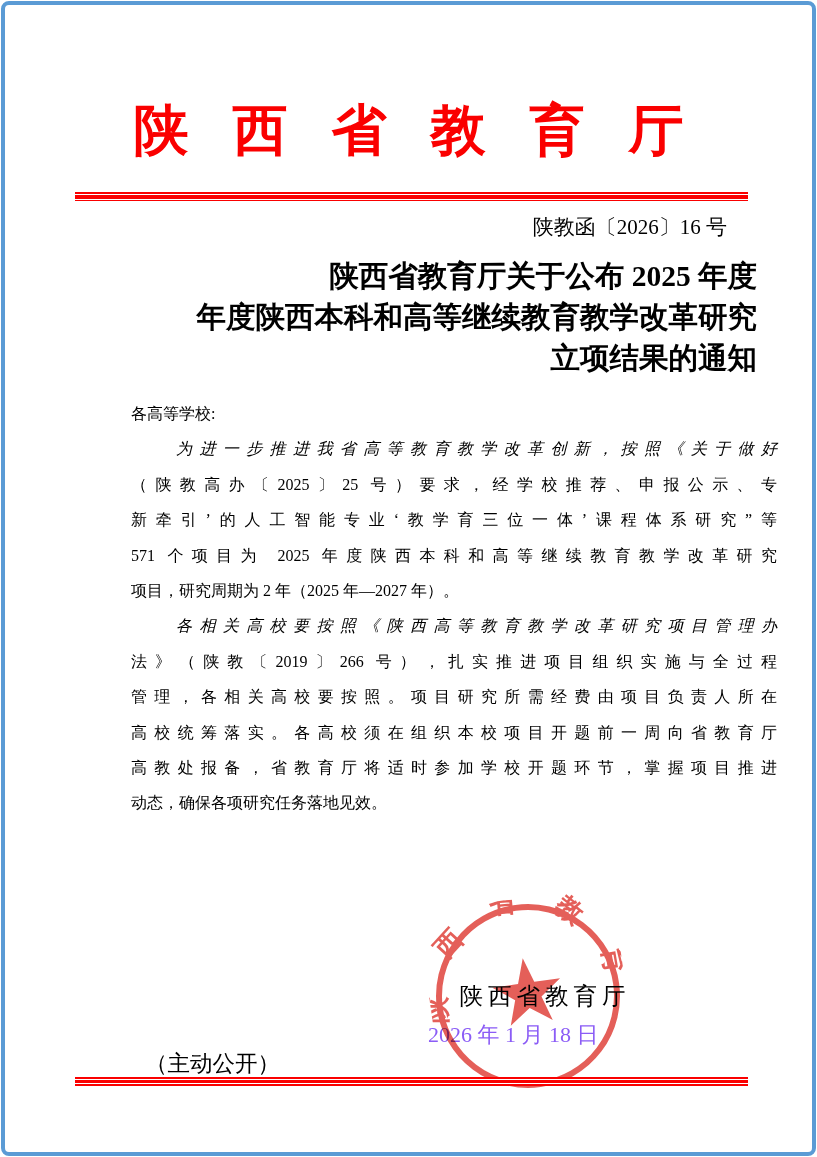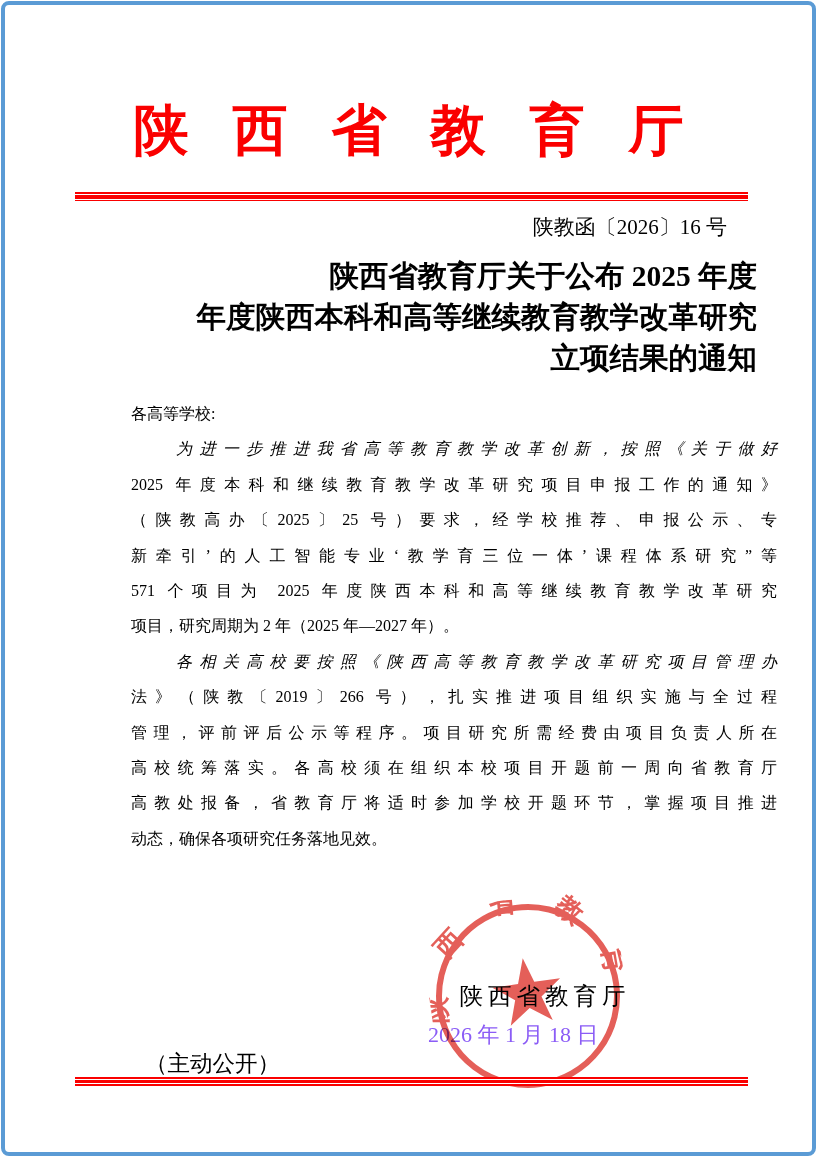--- a/index.html
+++ b/index.html
@@ -85,28 +85,27 @@
 
 <div class="title">
   <div>陕西省教育厅关于公布 2025 年度</div>
   <div>年度陕西本科和高等继续教育教学改革研究</div>
   <div>立项结果的通知</div>
 </div>
 
 <div class="docbody">
   <div class="bline">各高等学校:</div>
   <div class="bline j ind">为进一步推进我省高等教育教学改革创新，按照《关于做好</div>
-  <div class="bline j">2025 年度本科和继续教育教学改革研究项目申报工作的通知》</div>
   <div class="bline j">（陕教高办〔2025〕25 号）要求，经学校推荐、申报公示、专</div>
   <div class="bline j">新牵引’的人工智能专业‘教学育三位一体’课程体系研究”等</div>
   <div class="bline j">571 个项目为 2025 年度陕西本科和高等继续教育教学改革研究</div>
   <div class="bline">项目，研究周期为 2 年（2025 年—2027 年）。</div>
   <div class="bline j ind">各相关高校要按照《陕西高等教育教学改革研究项目管理办</div>
   <div class="bline j">法》（陕教〔2019〕266 号），扎实推进项目组织实施与全过程</div>
-  <div class="bline j">管理，评前评后公示等程序。项目研究所需经费由项目负责人所在</div>
+  <div class="bline j">管理，各相关高校要按照。项目研究所需经费由项目负责人所在</div>
   <div class="bline j">高校统筹落实。各高校须在组织本校项目开题前一周向省教育厅</div>
   <div class="bline j">高教处报备，省教育厅将适时参加学校开题环节，掌握项目推进</div>
   <div class="bline">动态，确保各项研究任务落地见效。</div>
 </div>
 
 <div class="sig-agency">陕西省教育厅</div>
 
 <div class="sig-date">2026 年 1 月 18 日</div>
 
 <svg class="seal" viewBox="0 0 196 196" xmlns="http://www.w3.org/2000/svg">

